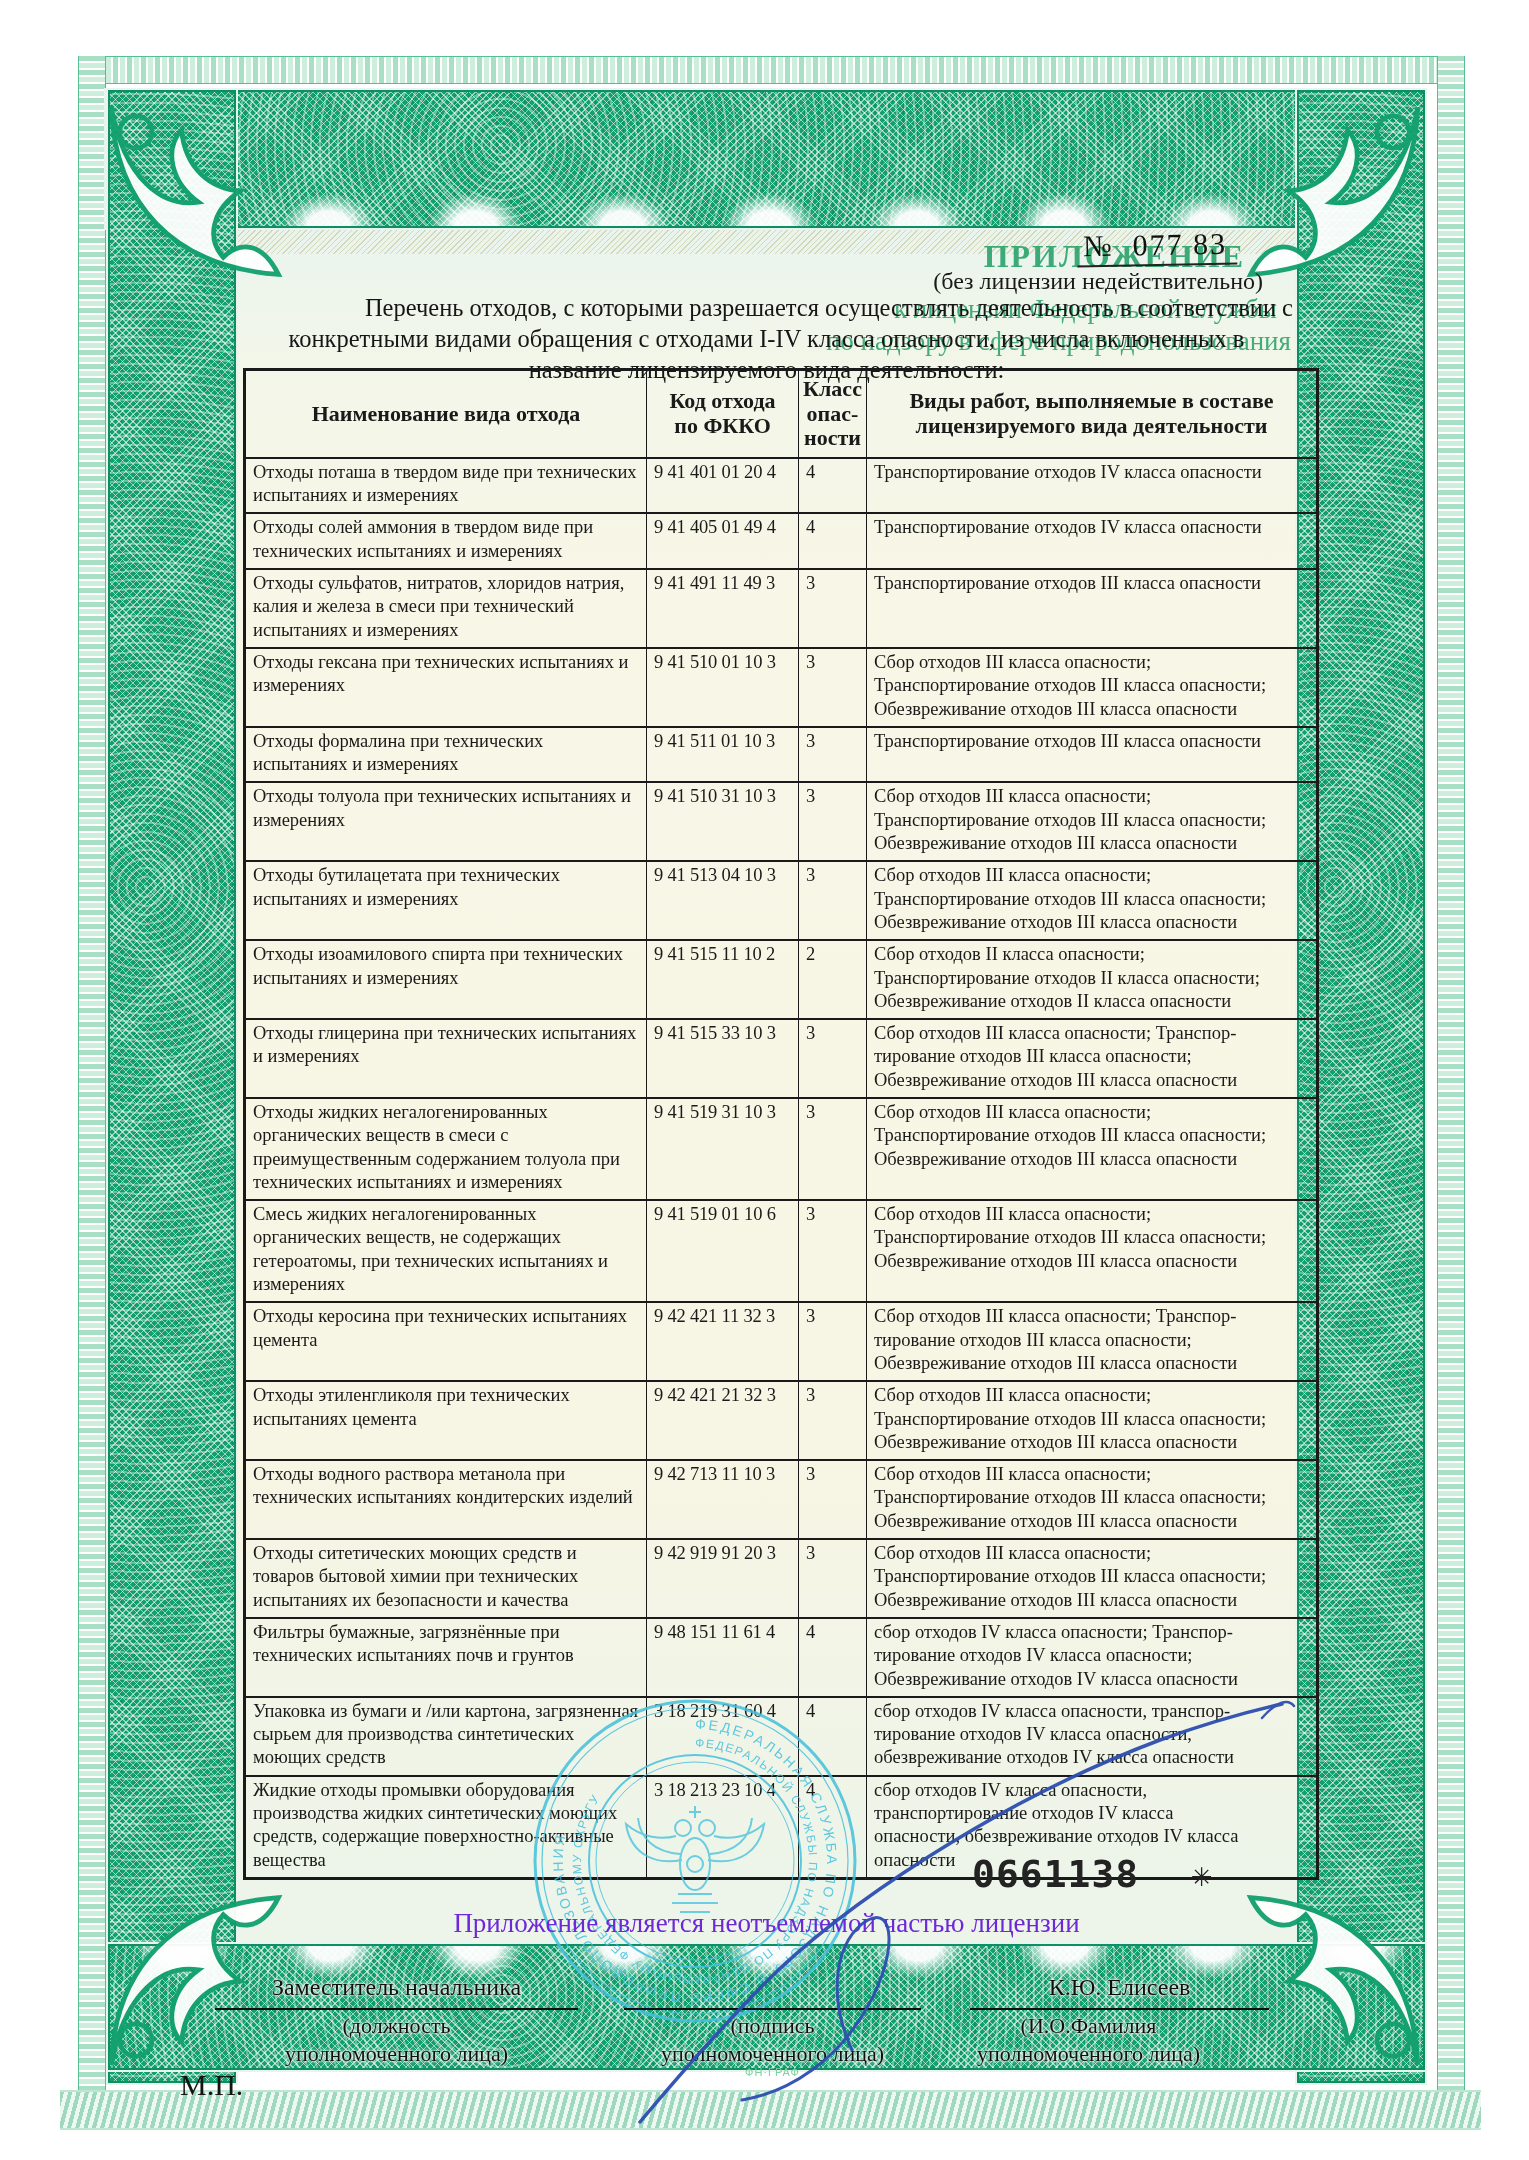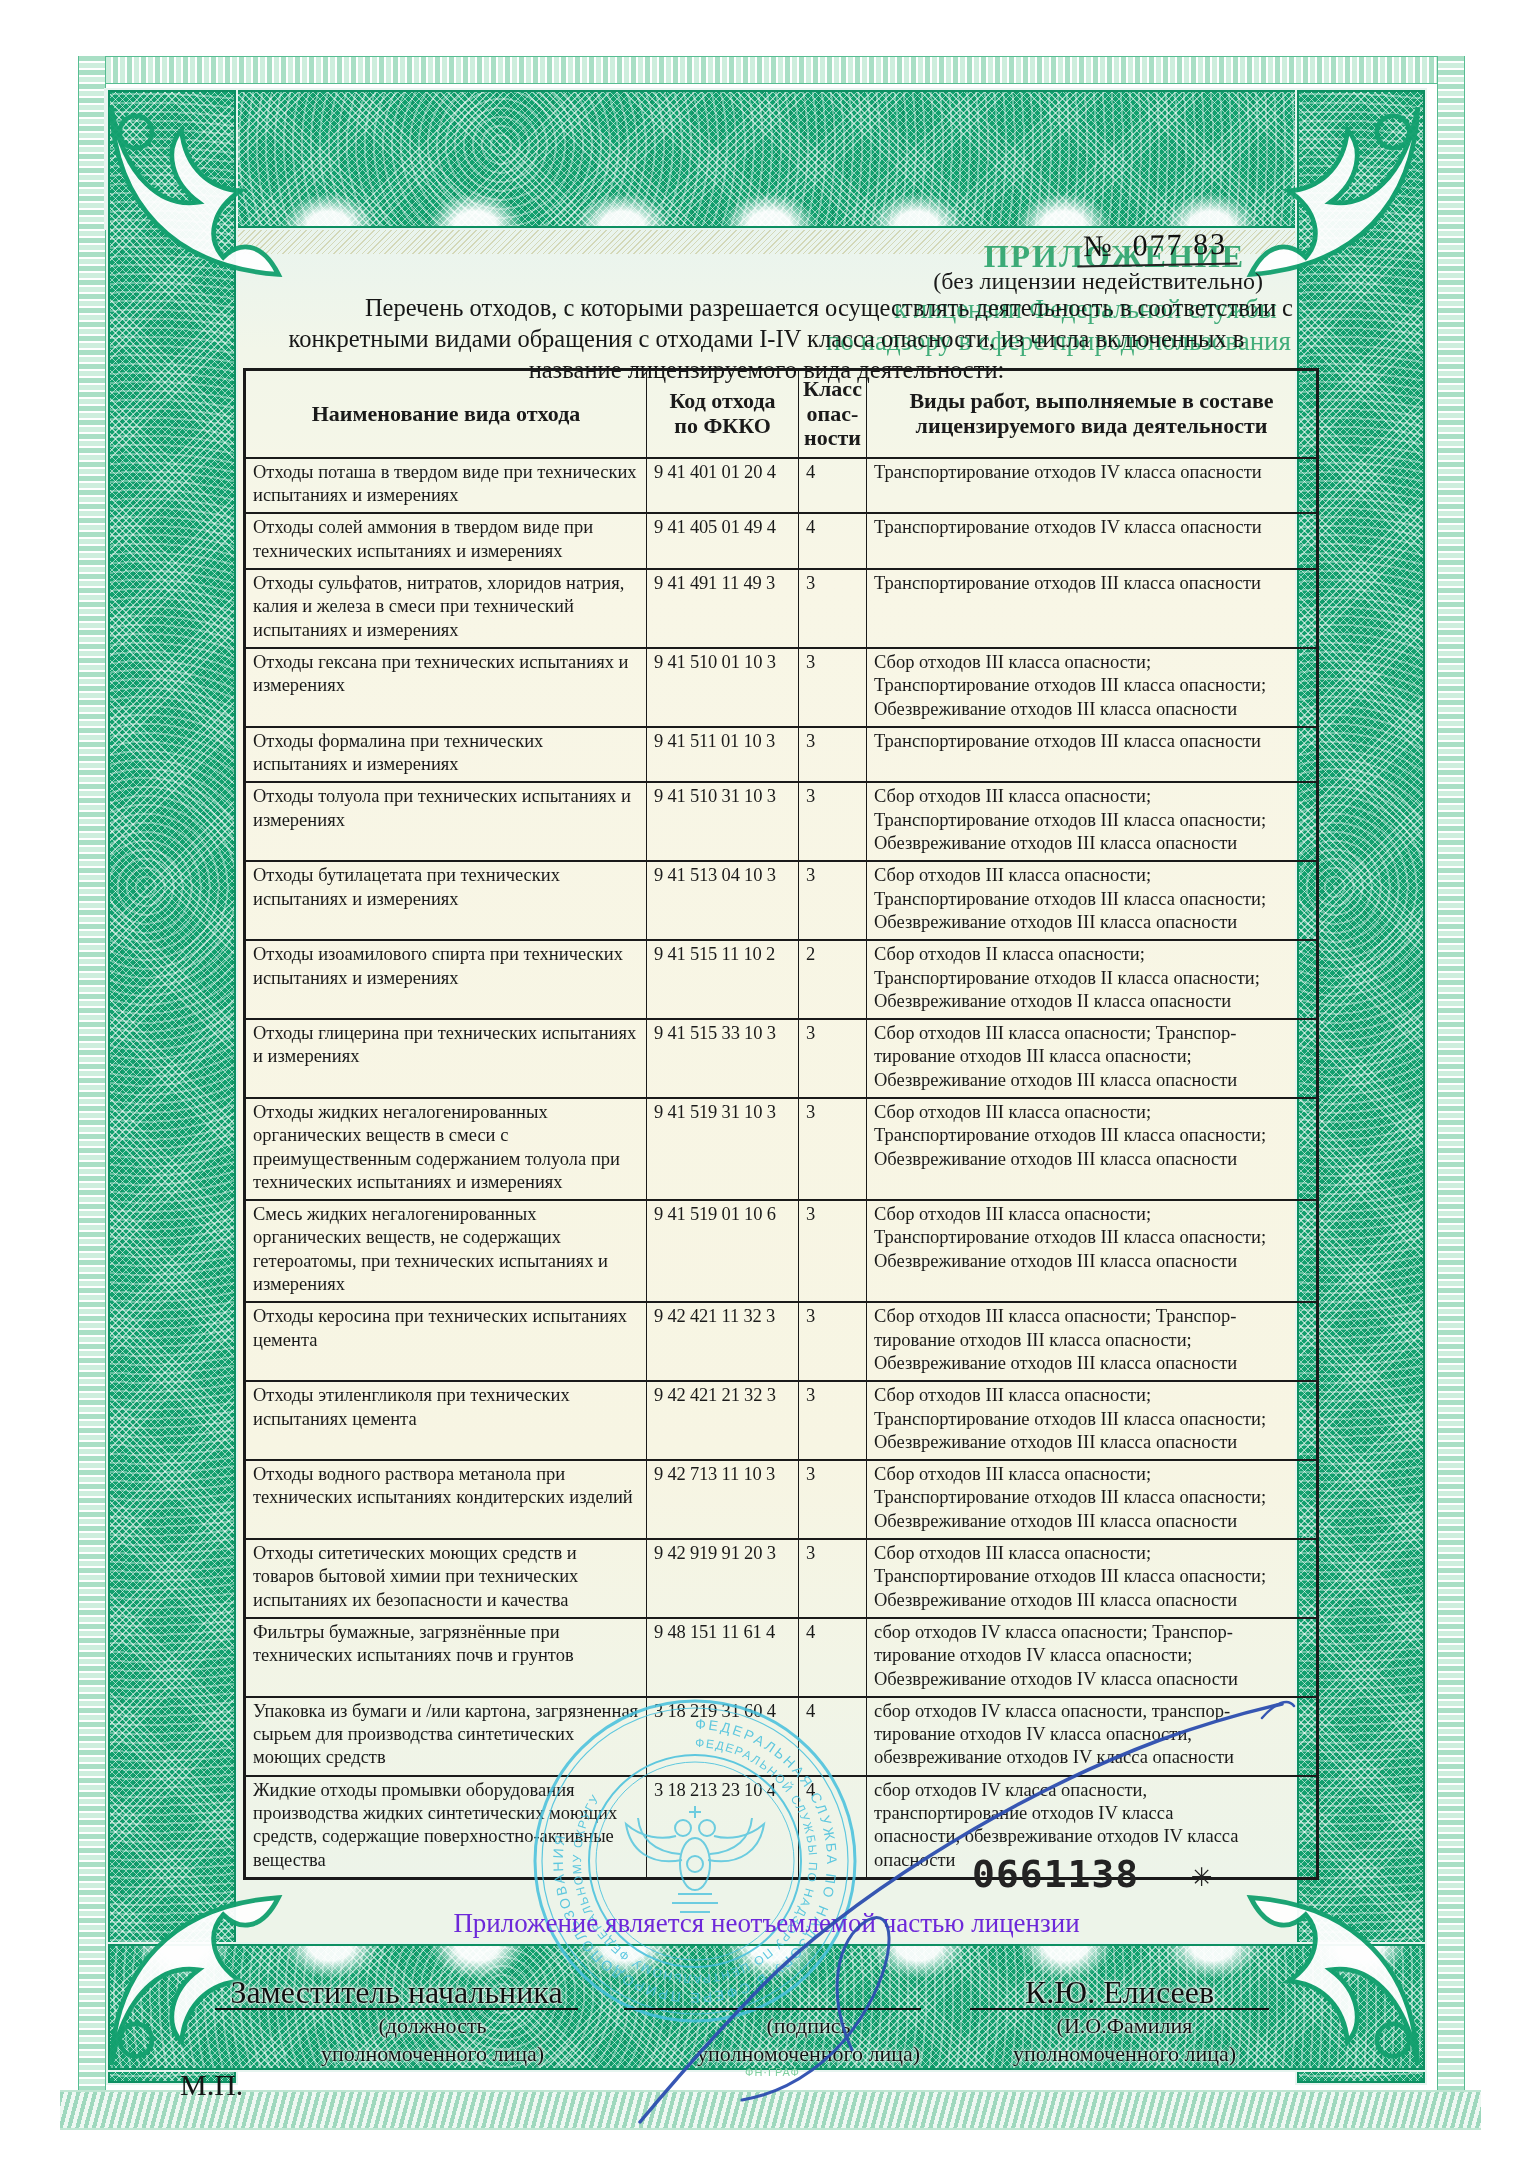--- a/index.html
+++ b/index.html
@@ -85,24 +85,24 @@
 
   
   .note-green{position:absolute;left:240px;width:1053px;top:1908px;z-index:8;text-align:center;
       font-size:27px;color:#6d28d9;}
   .sigline{position:absolute;border-top:2.5px solid #101010;z-index:8;height:0;}
   .sig1{left:215px;top:2008px;width:363px;}
   .sig2{left:624px;top:2008px;width:297px;}
   .sig3{left:970px;top:2008px;width:299px;}
   .siglabel{position:absolute;z-index:8;text-align:center;color:#101010;
       text-shadow:0 0 5px #e9f6ef,0 0 3px #e9f6ef,0 0 2px #e9f6ef;}
-  .lab-top{font-size:32px;top:1974px;}
+  .lab-top{font-size:24px;top:1974px;}
   .lab-pos{left:215px;width:363px;}
   .lab-name{left:970px;width:299px;}
-  .lab-sub{font-size:22px;padding-left:36px;}
+  .lab-sub{font-size:22px;}
   .sub-a{top:2013px;}
   .sub-b{top:2041px;}
   .sub1{left:215px;width:363px;}
   .sub2{left:624px;width:297px;}
   .sub3{left:970px;width:237px;}
   .printer{position:absolute;left:624px;width:297px;top:2066px;z-index:8;text-align:center;
       font-size:11px;color:#7fcf9f;font-family:"Liberation Sans",sans-serif;letter-spacing:1px;}
   .mp{position:absolute;left:180px;top:2068px;z-index:10;font-size:30px;color:#141414;}
 </style>
 </head>

